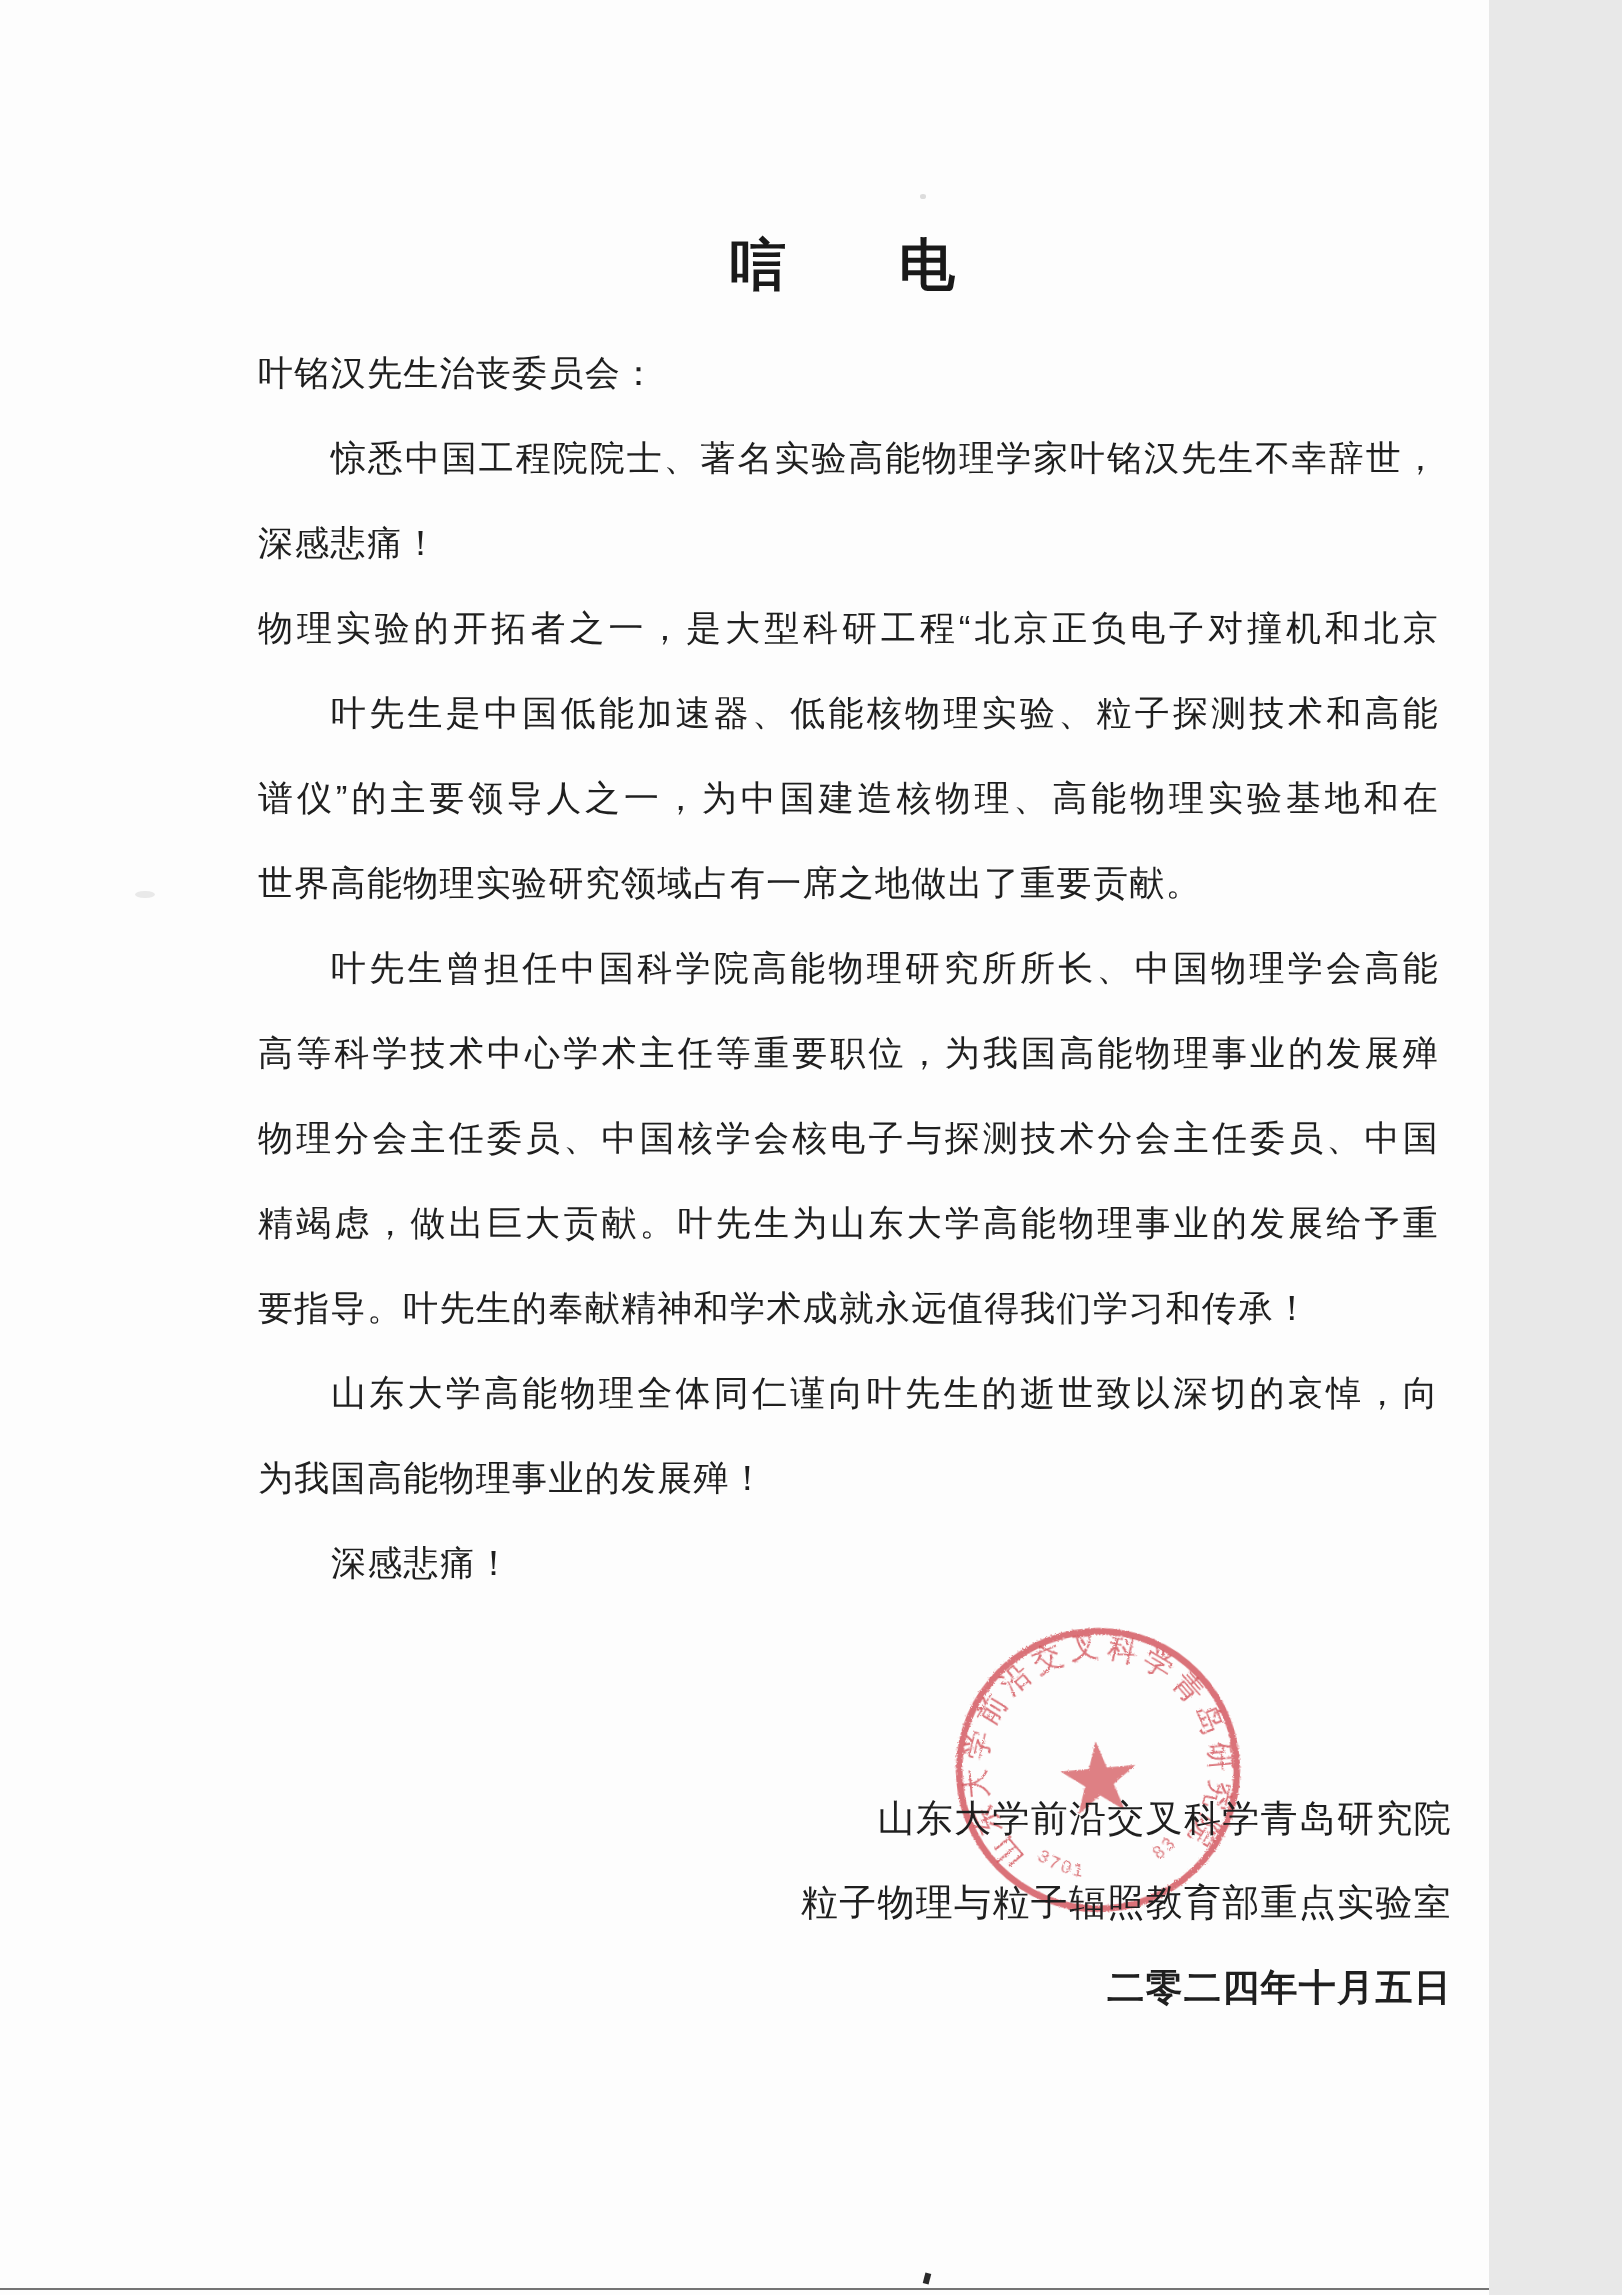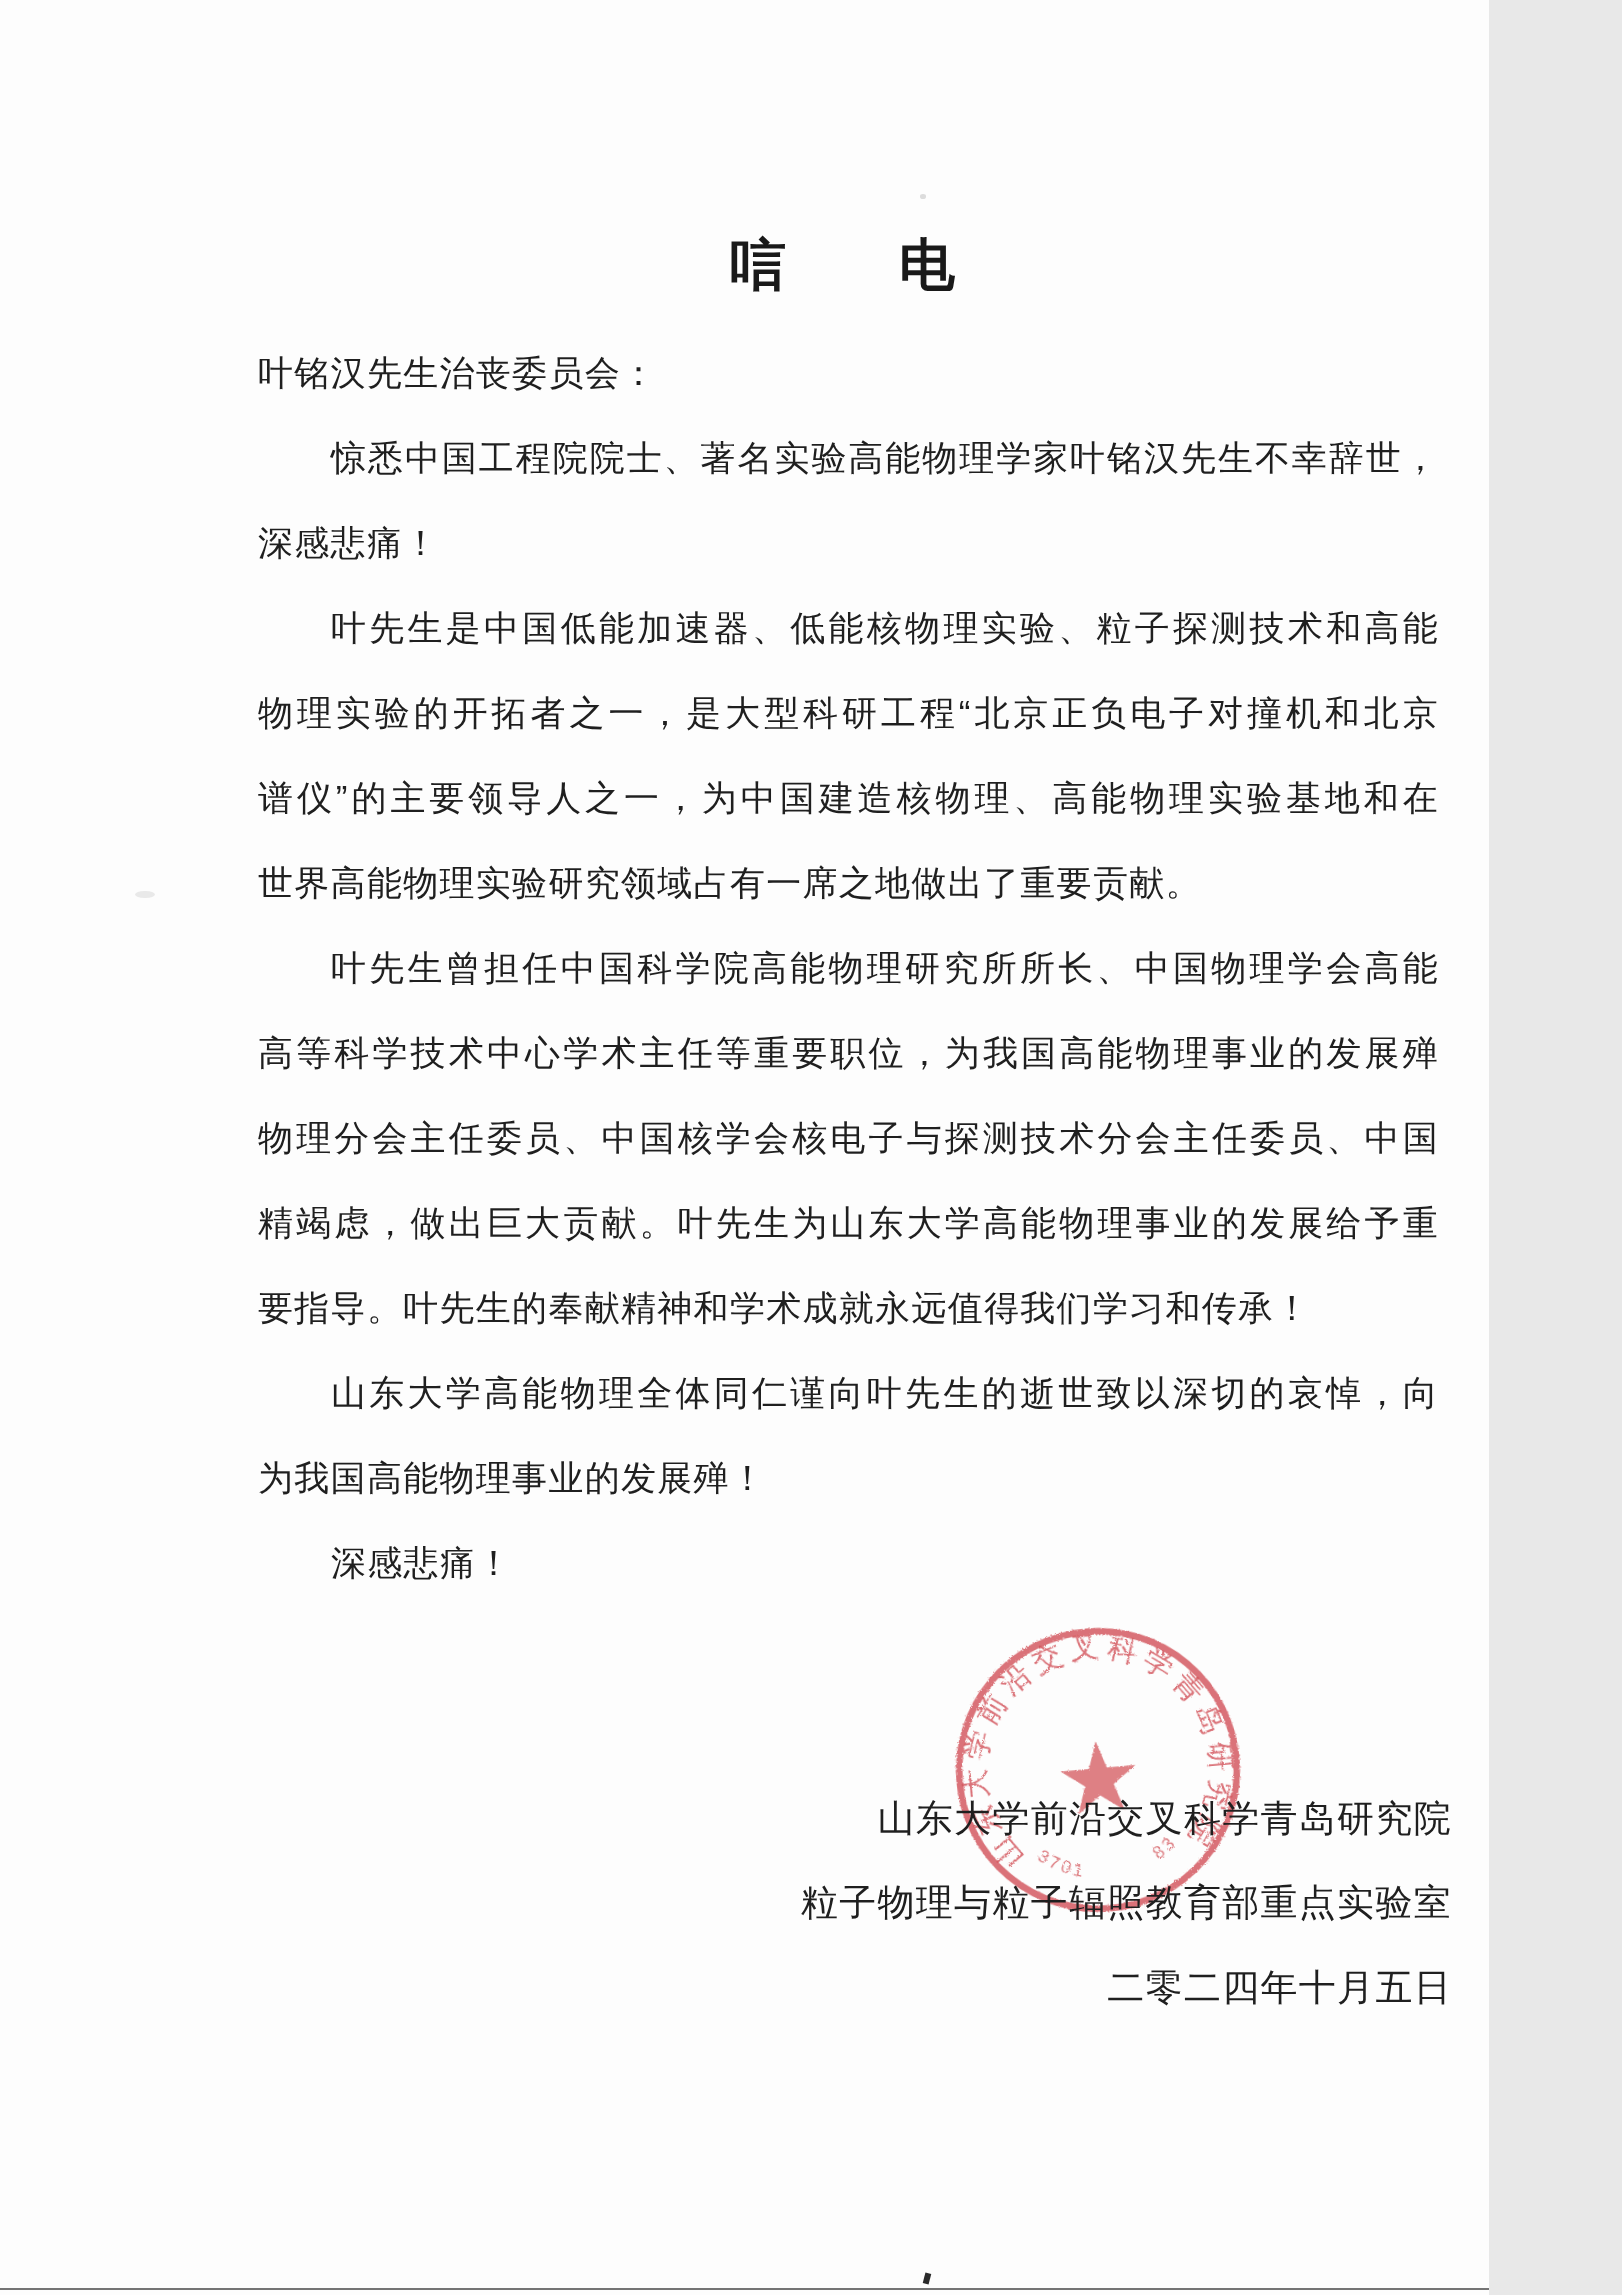--- a/index.html
+++ b/index.html
@@ -27,21 +27,21 @@
   .jst{text-align:justify;text-align-last:justify;white-space:normal;}
   .ind{padding-left:73px;}
   
   .sig{
     position:absolute;left:739px;width:713px;
     text-align:right;font-size:37px;line-height:1.15;
     letter-spacing:1.3px;white-space:nowrap;color:#1f1f1f;font-weight:500;
   }
   #sig-org1{top:1798px;}
   #sig-org2{top:1882px;}
-  #sig-date{top:1967px;}
+  #sig-date{top:1967px;font-weight:bold;}
   
   #seal{
     position:absolute;left:950px;top:1622px;width:296px;height:296px;
     transform:rotate(-5deg);
     opacity:.88;
   }
   
   .artifact{position:absolute;}
   #edge-line{left:0;top:2288px;width:1623px;height:2px;background:#747474;}
   #tick-mark{left:924px;top:2273px;width:5.9px;height:11px;background:#2a2a2a;transform:rotate(14deg);}
@@ -76,22 +76,22 @@
       </text>
     </g>
   </svg>
 
   <div id="doc-title">唁电</div>
 
   <div id="body-block">
     <div class="ln">叶铭汉先生治丧委员会：</div>
     <div class="ln ind jst">惊悉中国工程院院士、著名实验高能物理学家叶铭汉先生不幸辞世，</div>
     <div class="ln">深感悲痛！</div>
+    <div class="ln jst">物理实验的开拓者之一，是大型科研工程“北京正负电子对撞机和北京</div>
     <div class="ln ind jst">叶先生是中国低能加速器、低能核物理实验、粒子探测技术和高能</div>
-    <div class="ln jst">物理实验的开拓者之一，是大型科研工程“北京正负电子对撞机和北京</div>
     <div class="ln jst">谱仪”的主要领导人之一，为中国建造核物理、高能物理实验基地和在</div>
     <div class="ln">世界高能物理实验研究领域占有一席之地做出了重要贡献。</div>
     <div class="ln ind jst">叶先生曾担任中国科学院高能物理研究所所长、中国物理学会高能</div>
     <div class="ln jst">高等科学技术中心学术主任等重要职位，为我国高能物理事业的发展殚</div>
     <div class="ln jst">物理分会主任委员、中国核学会核电子与探测技术分会主任委员、中国</div>
     <div class="ln jst">精竭虑，做出巨大贡献。叶先生为山东大学高能物理事业的发展给予重</div>
     <div class="ln">要指导。叶先生的奉献精神和学术成就永远值得我们学习和传承！</div>
     <div class="ln ind jst">山东大学高能物理全体同仁谨向叶先生的逝世致以深切的哀悼，向</div>
     <div class="ln">为我国高能物理事业的发展殚！</div>
     <div class="ln ind">深感悲痛！</div>

